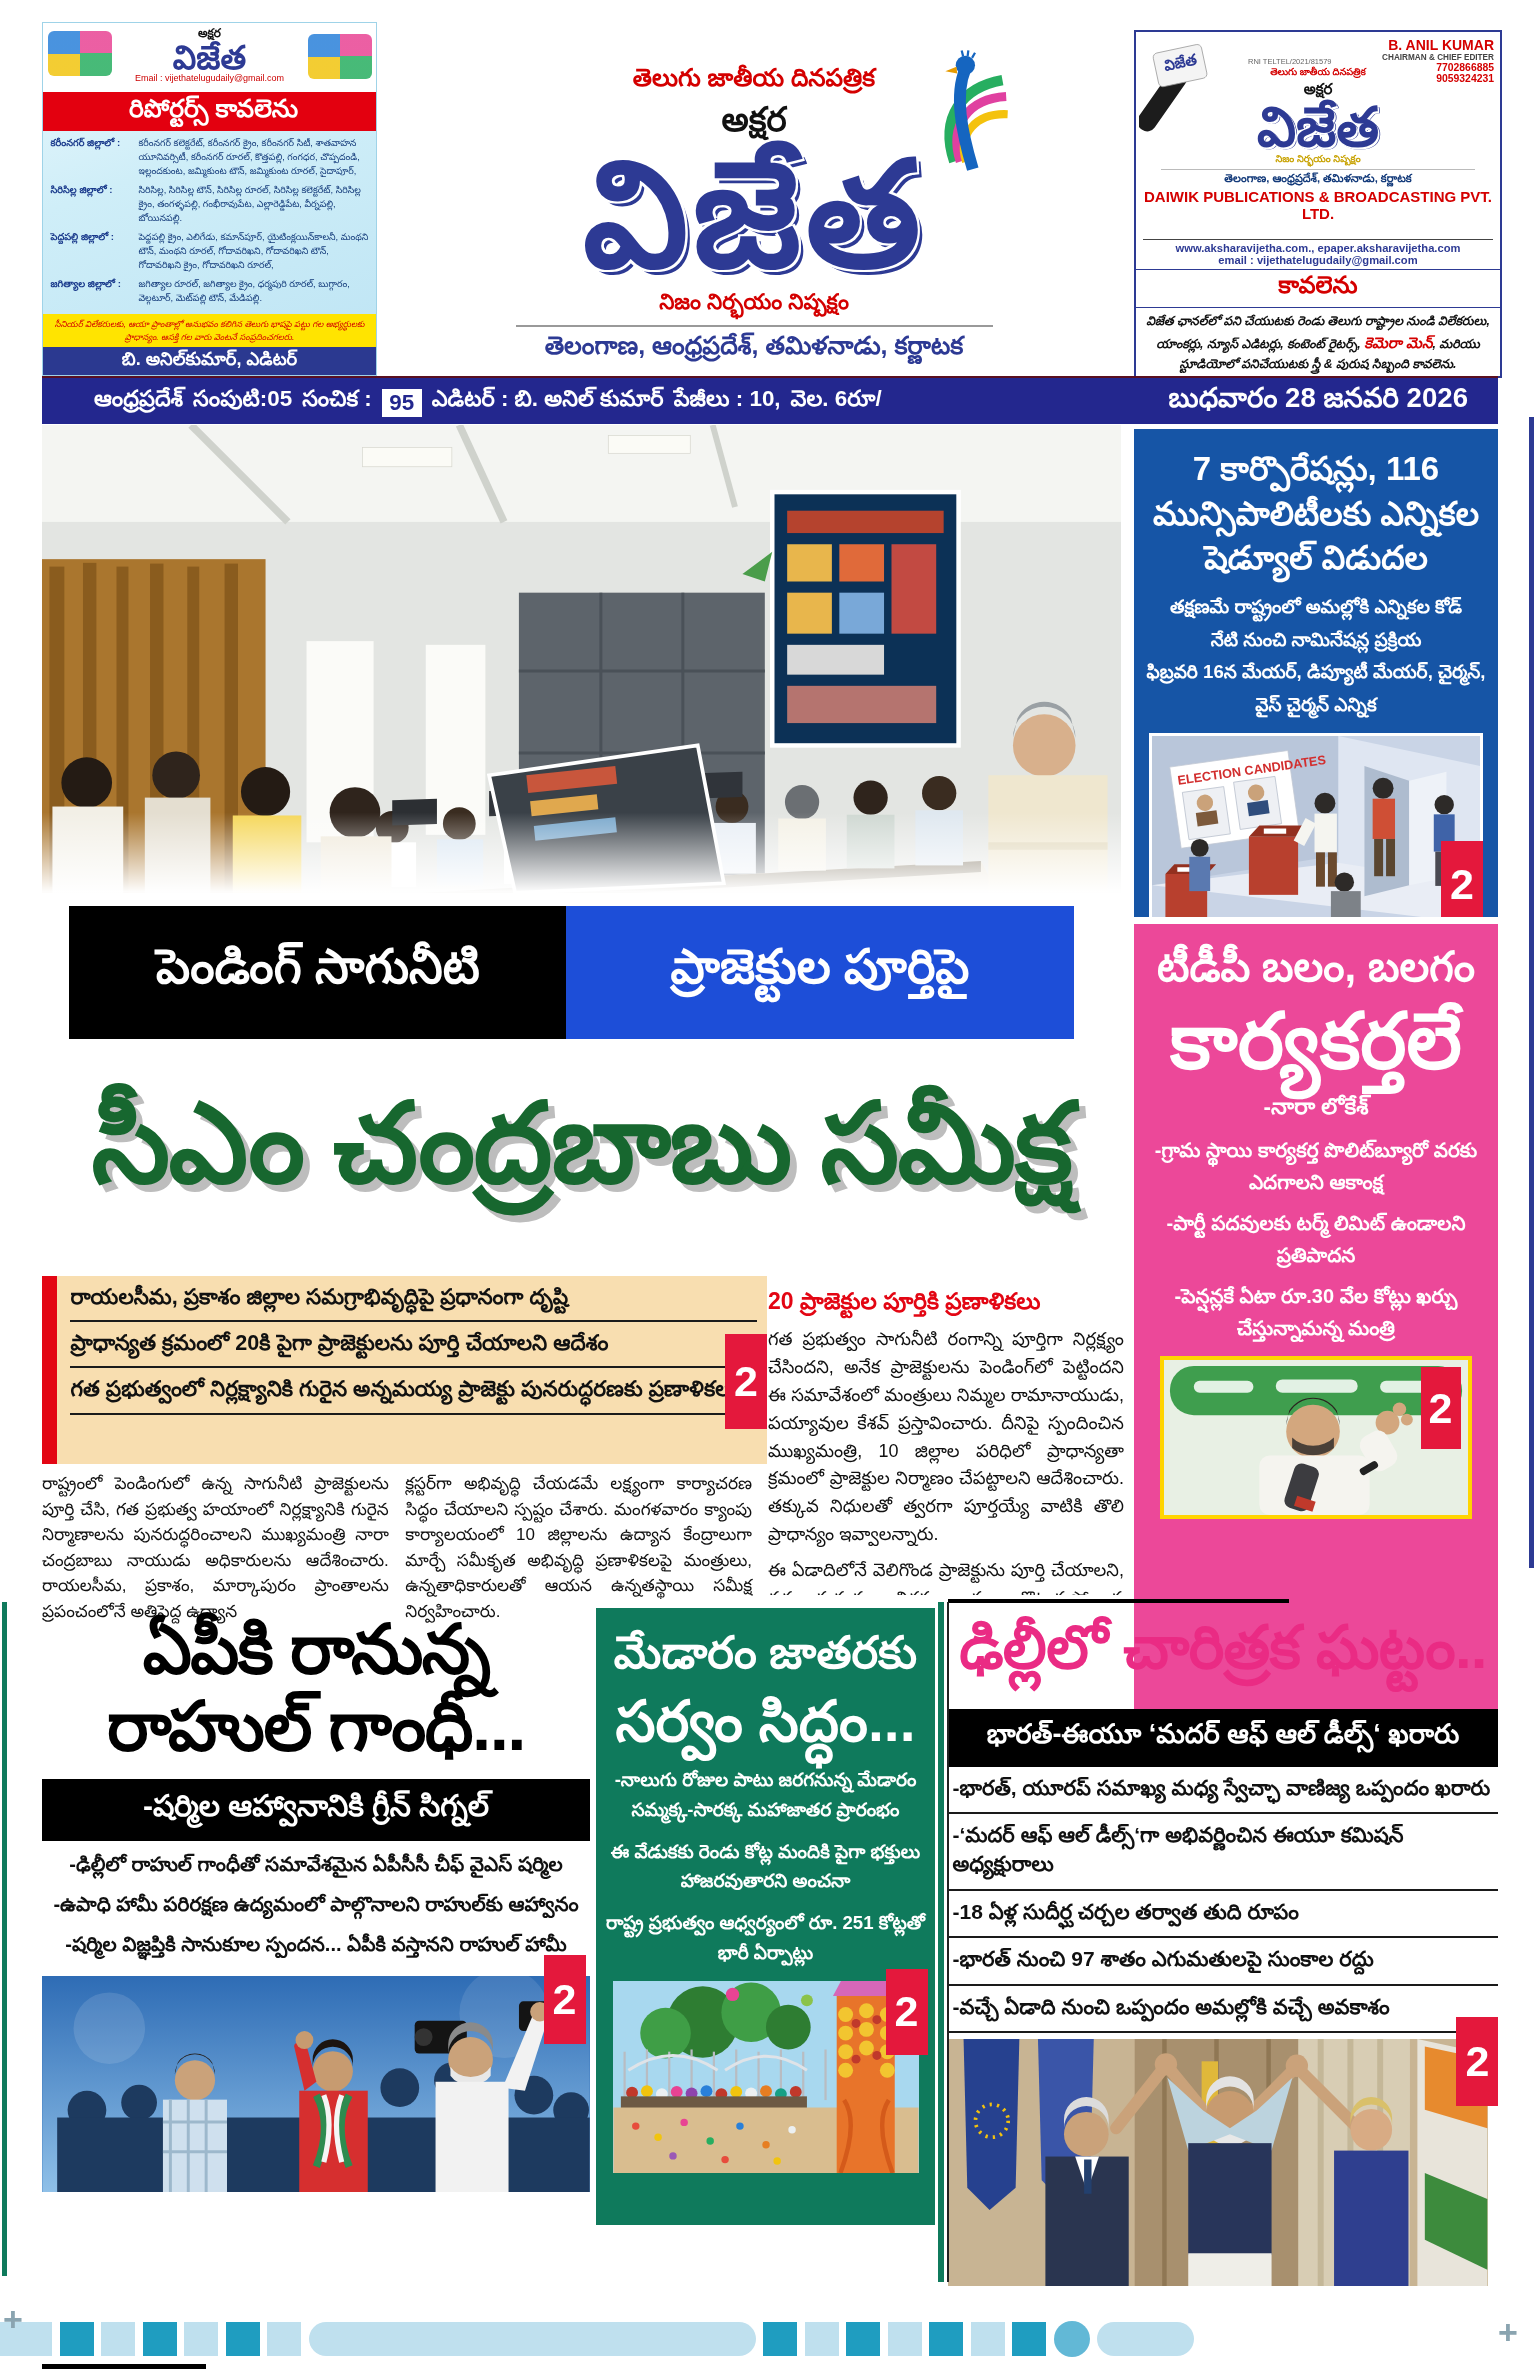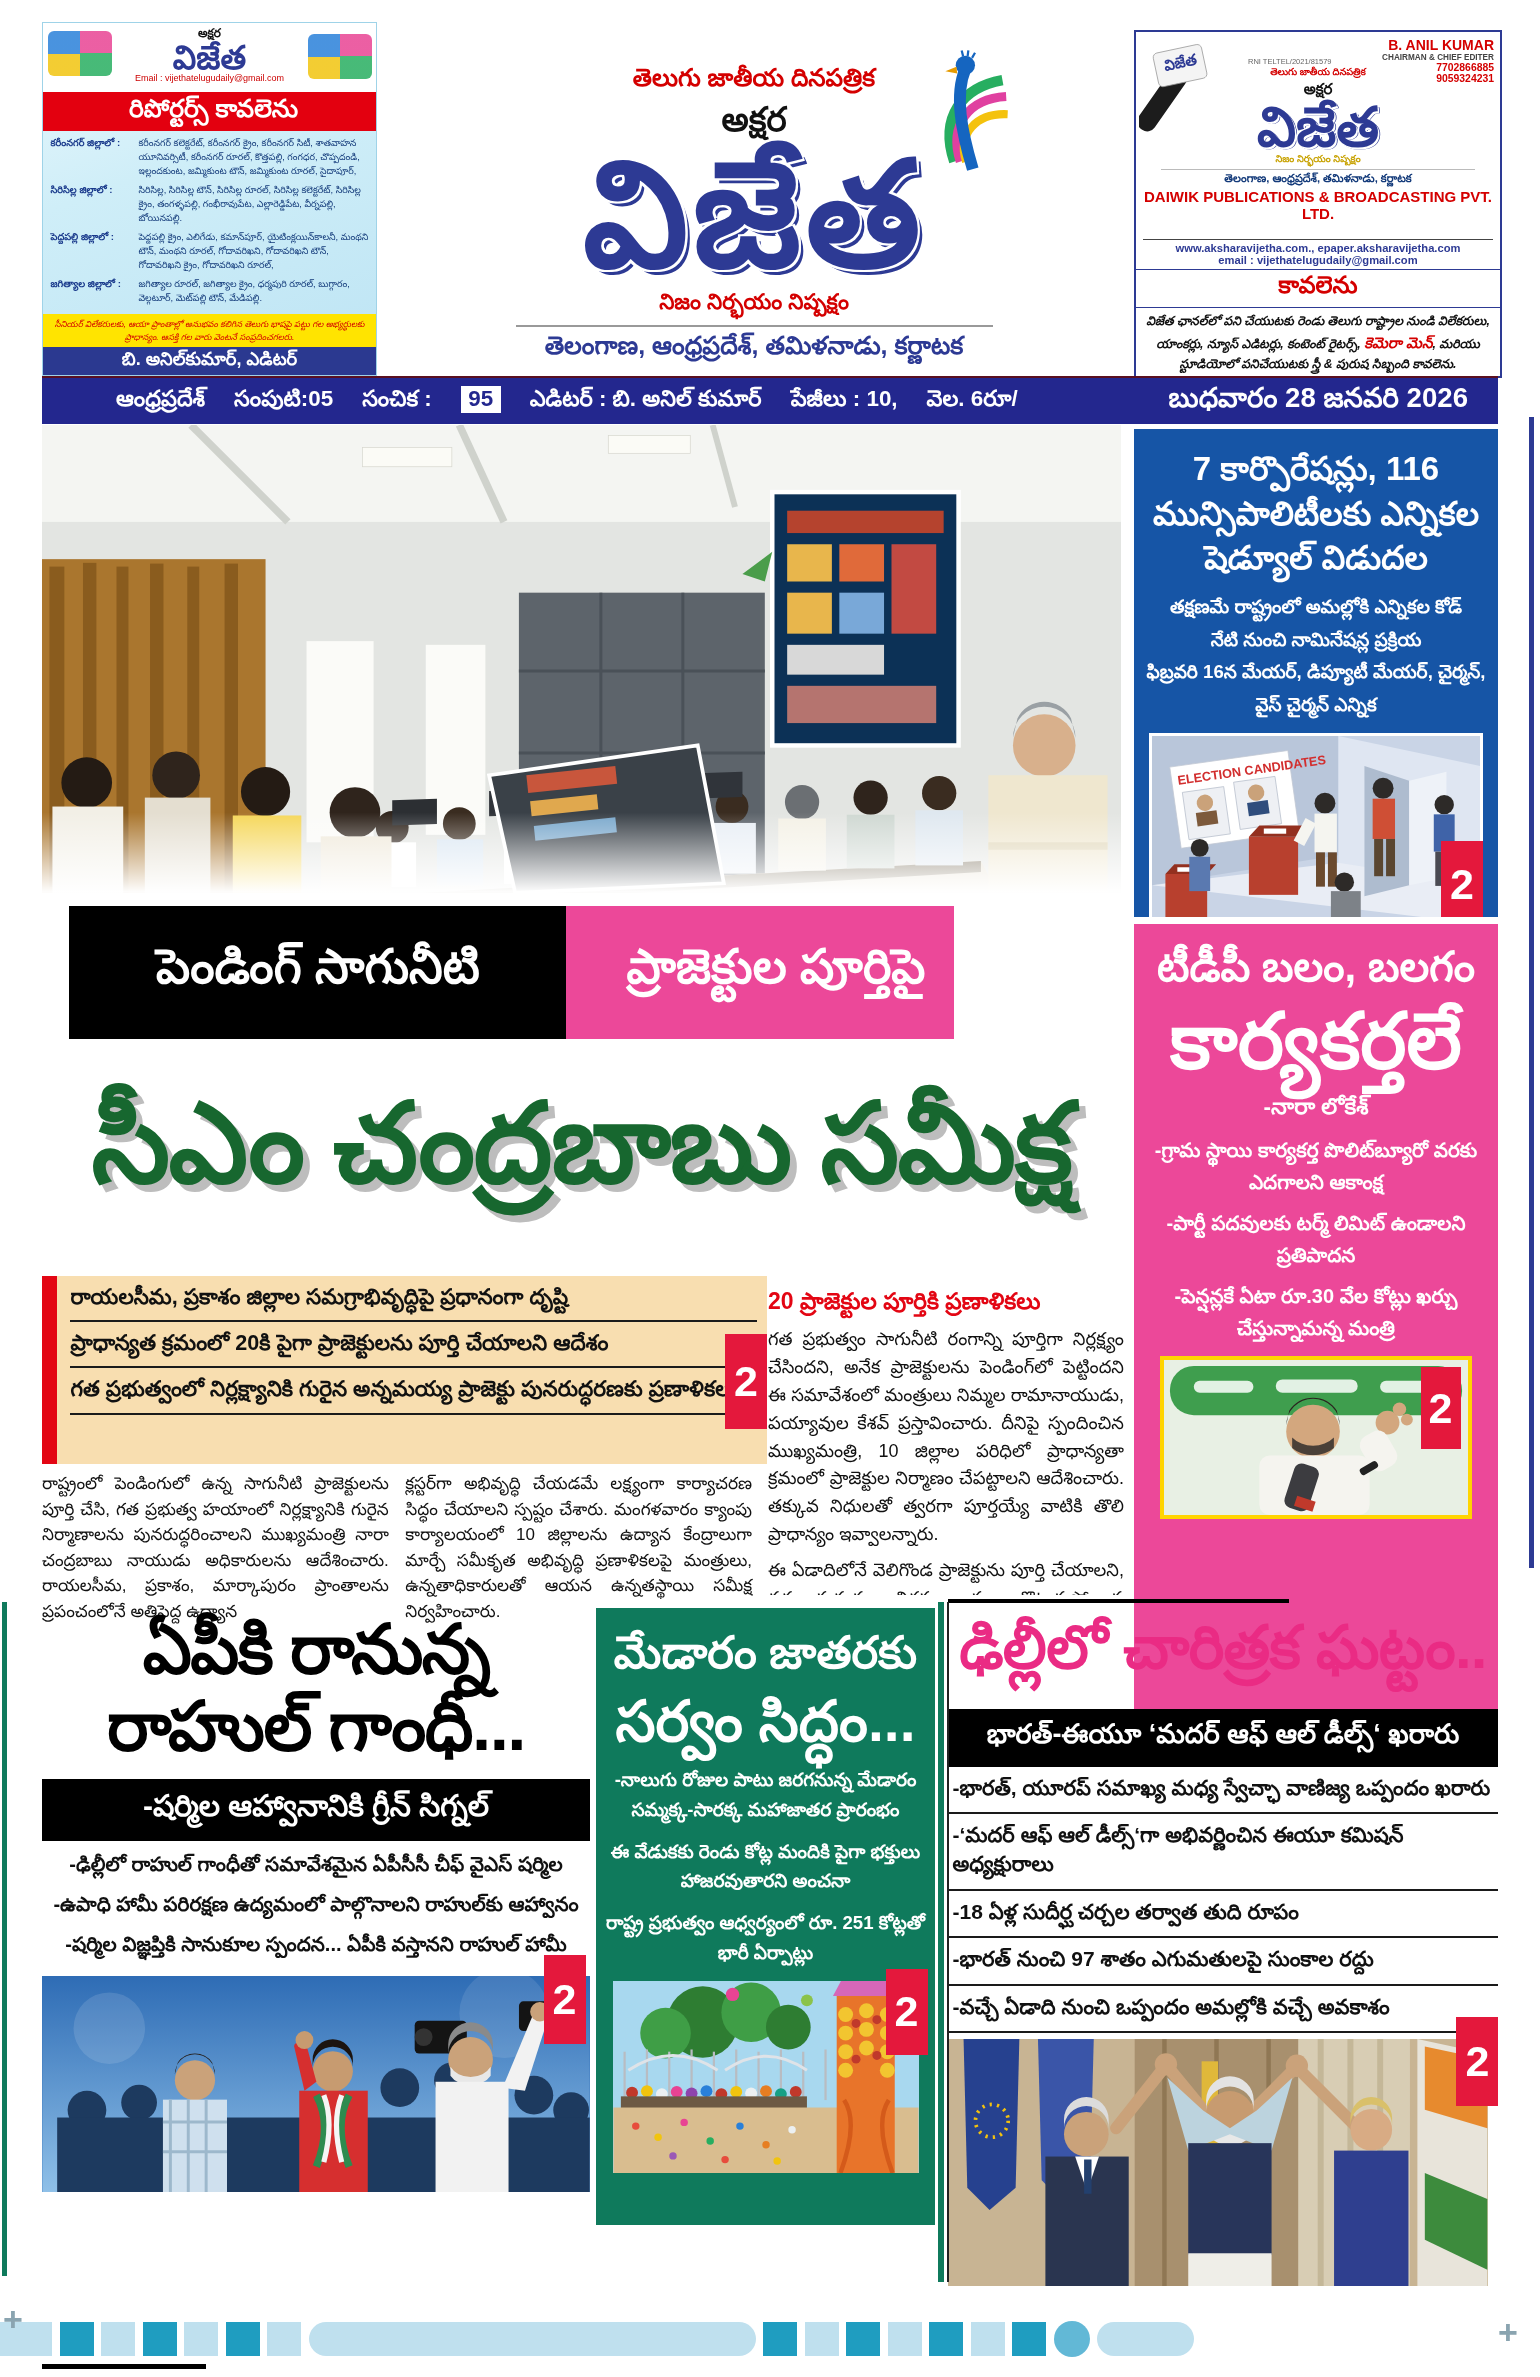--- a/index.html
+++ b/index.html
@@ -60,36 +60,36 @@
   .tr-email{font-size:11.2px;color:#2d3a94;font-weight:bold;}
   .tr-wanted{font-size:24px;color:#d40000;font-weight:bold;border-top:1.5px solid #2d3a94;
              border-bottom:1.5px solid #2d3a94;margin-top:3px;padding:1.5px 0;}
   .tr-body{font-size:12.3px;line-height:1.55;padding:4.5px 7.5px;color:#111;font-weight:bold;font-style:italic;}
   .tr-hl{color:#d40000;font-size:15px;}
   .tr-seniors{font-size:18.6px;color:#2d3a94;font-weight:bold;border-top:1.5px solid #2d3a94;padding-top:3px;}
   .tr-mic{position:absolute;left:3px;top:3px;}
   
   .dateline{left:42px;top:376px;width:1456px;height:46px;background:#23278e;color:#fff;
             display:flex;align-items:center;font-size:22.4px;font-weight:bold;border-top:2.2px solid #5a1020;}
-  .dl-left{display:flex;gap:29px;align-items:flex-start;padding-left:74px;flex:1;}
+  .dl-left{display:flex;gap:10px;align-items:flex-end;padding-left:52px;flex:1;}
   .dl-chip{background:#fff;color:#23278e;padding:0.7px 7.5px;}
   .dl-date{font-size:27.6px;padding-right:30px;}
   
   .lead-photo{left:42px;top:425px;width:1079px;height:468px;overflow:hidden;background:#e8e8e6;}
   
   .rt-box{left:1134px;top:429px;width:364px;height:488px;background:#1655a6;color:#fff;
           text-align:center;overflow:hidden;}
   .rt-h{font-size:33px;font-weight:bold;line-height:1.35;margin-top:18px;}
   .rt-s{font-size:18.6px;line-height:1.75;margin-top:10.4px;font-weight:600;}
   .rt-illu{position:relative;width:328px;height:188px;margin:12px auto 0 auto;border:3px solid #fff;background:#c9d4e6;}
   
   .kick-black{left:69px;top:906px;width:498px;height:133px;background:#000;color:#fff;
               display:flex;align-items:center;justify-content:center;font-size:48px;font-weight:bold;}
-  .kick-red{left:566px;top:906px;width:356px;height:133px;background:#ec4899;color:#fff;
-            display:flex;align-items:center;justify-content:center;font-size:48px;font-weight:bold;padding-left:32px;}
+  .kick-red{left:566px;top:906px;width:508px;height:133px;background:#1d4ed8;color:#fff;
+            display:flex;align-items:center;justify-content:center;font-size:48px;font-weight:bold;}
   .main-headline{left:42px;top:1042px;width:1079px;height:231px;display:flex;align-items:center;justify-content:center;
                  font-size:112px;font-weight:bold;color:#17672f;letter-spacing:-1.5px;
                  text-shadow:6.7px 6.7px 0 #bdbdbd;white-space:nowrap;}
   
   .bullet-box{left:42px;top:1276px;width:710px;height:188px;background:#f8deb0;border-left:15px solid #e30613;}
   .bb-row{margin:0 10.4px 0 13.4px;font-size:21.6px;font-weight:600;color:#111;
           padding:7.5px 0 6.7px 0;border-bottom:2.2px solid #1a1a1a;}
   .bb-row:last-child{border-bottom:none;}
   .bb-badge{right:0;top:58px;width:42px;height:95px;}
   

